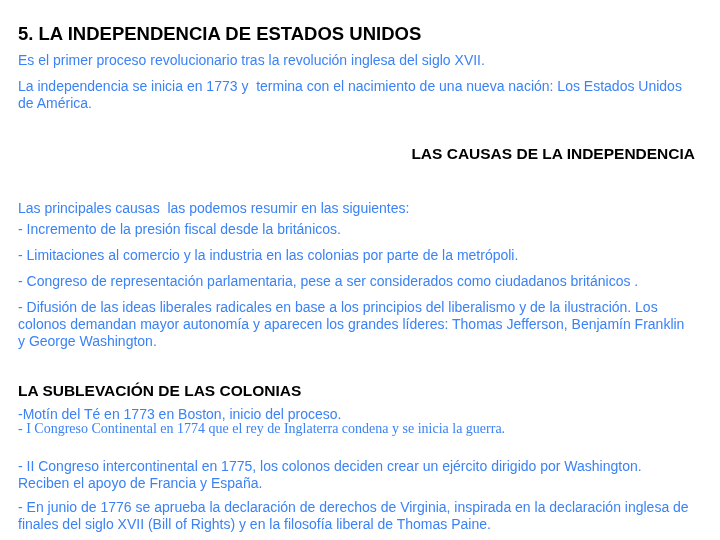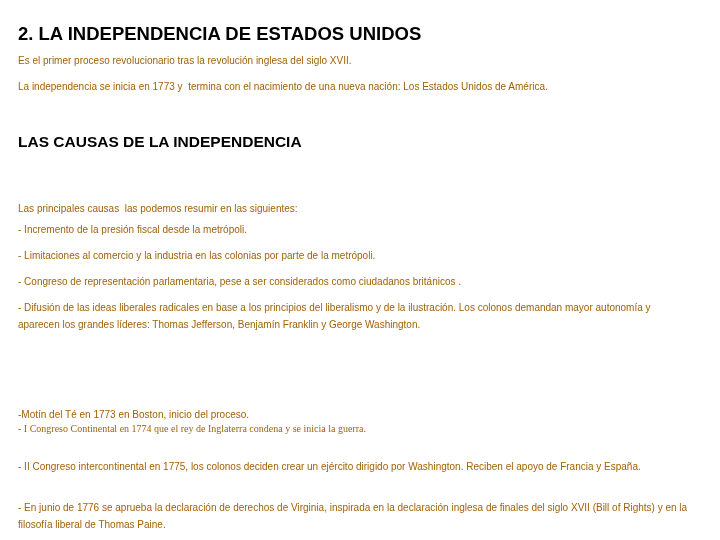--- a/index.html
+++ b/index.html
@@ -16,23 +16,23 @@
   }
   .slide {
     position: absolute;
     inset: 0;
     background: #ffffff;
   }
   .p {
     position: absolute;
     left: 18px;
     width: 677px;
-    font-size: 10px;
+    font-size: 14px;
     line-height: 17px;
-    color: #a16207;
+    color: #3b82f6;
     white-space: pre-wrap;
     margin: 0;
   }
   .title {
     font-size: 18.5px;
     line-height: 24px;
     font-weight: bold;
     color: #000000;
     white-space: nowrap;
     width: 700px;
@@ -41,55 +41,56 @@
     font-size: 15.5px;
     line-height: 19px;
     font-weight: bold;
     color: #000000;
     white-space: nowrap;
   }
   
   .pos-title { top: 22px; }
   .pos-p1    { top: 52px; }
   .pos-p2    { top: 78px; }
-  .pos-h2    { top: 132px; }
+  .pos-h2    { top: 144px; text-align: right; }
   .pos-p3    { top: 171px; margin-top: 29px; }
   .pos-b1    { top: 221px; }
   .pos-b2    { top: 247px; }
   .pos-b3    { top: 273px; }
   .pos-b4    { top: 299px; }
   .pos-h3    { top: 381px; }
   .pos-b5    { top: 406px; }
   .pos-b6    { top: 420px; font-family: Liberation Serif, serif; }
   .pos-b7    { top: 458px; }
   .pos-b8    { top: 499px; }
 </style>
 </head>
 <body>
 
 <div class="slide">
 
-  <div class="p title pos-title">2. LA INDEPENDENCIA DE ESTADOS UNIDOS</div>
+  <div class="p title pos-title">5. LA INDEPENDENCIA DE ESTADOS UNIDOS</div>
 
   <p class="p pos-p1">Es el primer proceso revolucionario tras la revolución inglesa del siglo XVII.</p>
 
   <p class="p pos-p2">La independencia se inicia en 1773 y  termina con el nacimiento de una nueva nación: Los Estados Unidos de América.</p>
 
   <div class="p heading pos-h2">LAS CAUSAS DE LA INDEPENDENCIA</div>
 
   <p class="p pos-p3">Las principales causas  las podemos resumir en las siguientes:</p>
 
-  <p class="p pos-b1">- Incremento de la presión fiscal desde la metrópoli.</p>
+  <p class="p pos-b1">- Incremento de la presión fiscal desde la británicos.</p>
 
   <p class="p pos-b2">- Limitaciones al comercio y la industria en las colonias por parte de la metrópoli.</p>
 
   <p class="p pos-b3">- Congreso de representación parlamentaria, pese a ser considerados como ciudadanos británicos .</p>
 
   <p class="p pos-b4">- Difusión de las ideas liberales radicales en base a los principios del liberalismo y de la ilustración. Los colonos demandan mayor autonomía y aparecen los grandes líderes: Thomas Jefferson, Benjamín Franklin y George Washington.</p>
 
+  <div class="p heading pos-h3">LA SUBLEVACIÓN DE LAS COLONIAS</div>
 
   <p class="p pos-b5">-Motín del Té en 1773 en Boston, inicio del proceso.</p>
 
   <p class="p pos-b6">- I Congreso Continental en 1774 que el rey de Inglaterra condena y se inicia la guerra.</p>
 
   <p class="p pos-b7">- II Congreso intercontinental en 1775, los colonos deciden crear un ejército dirigido por Washington. Reciben el apoyo de Francia y España.</p>
 
   <p class="p pos-b8">- En junio de 1776 se aprueba la declaración de derechos de Virginia, inspirada en la declaración inglesa de finales del siglo XVII (Bill of Rights) y en la filosofía liberal de Thomas Paine.</p>
 
 </div>

